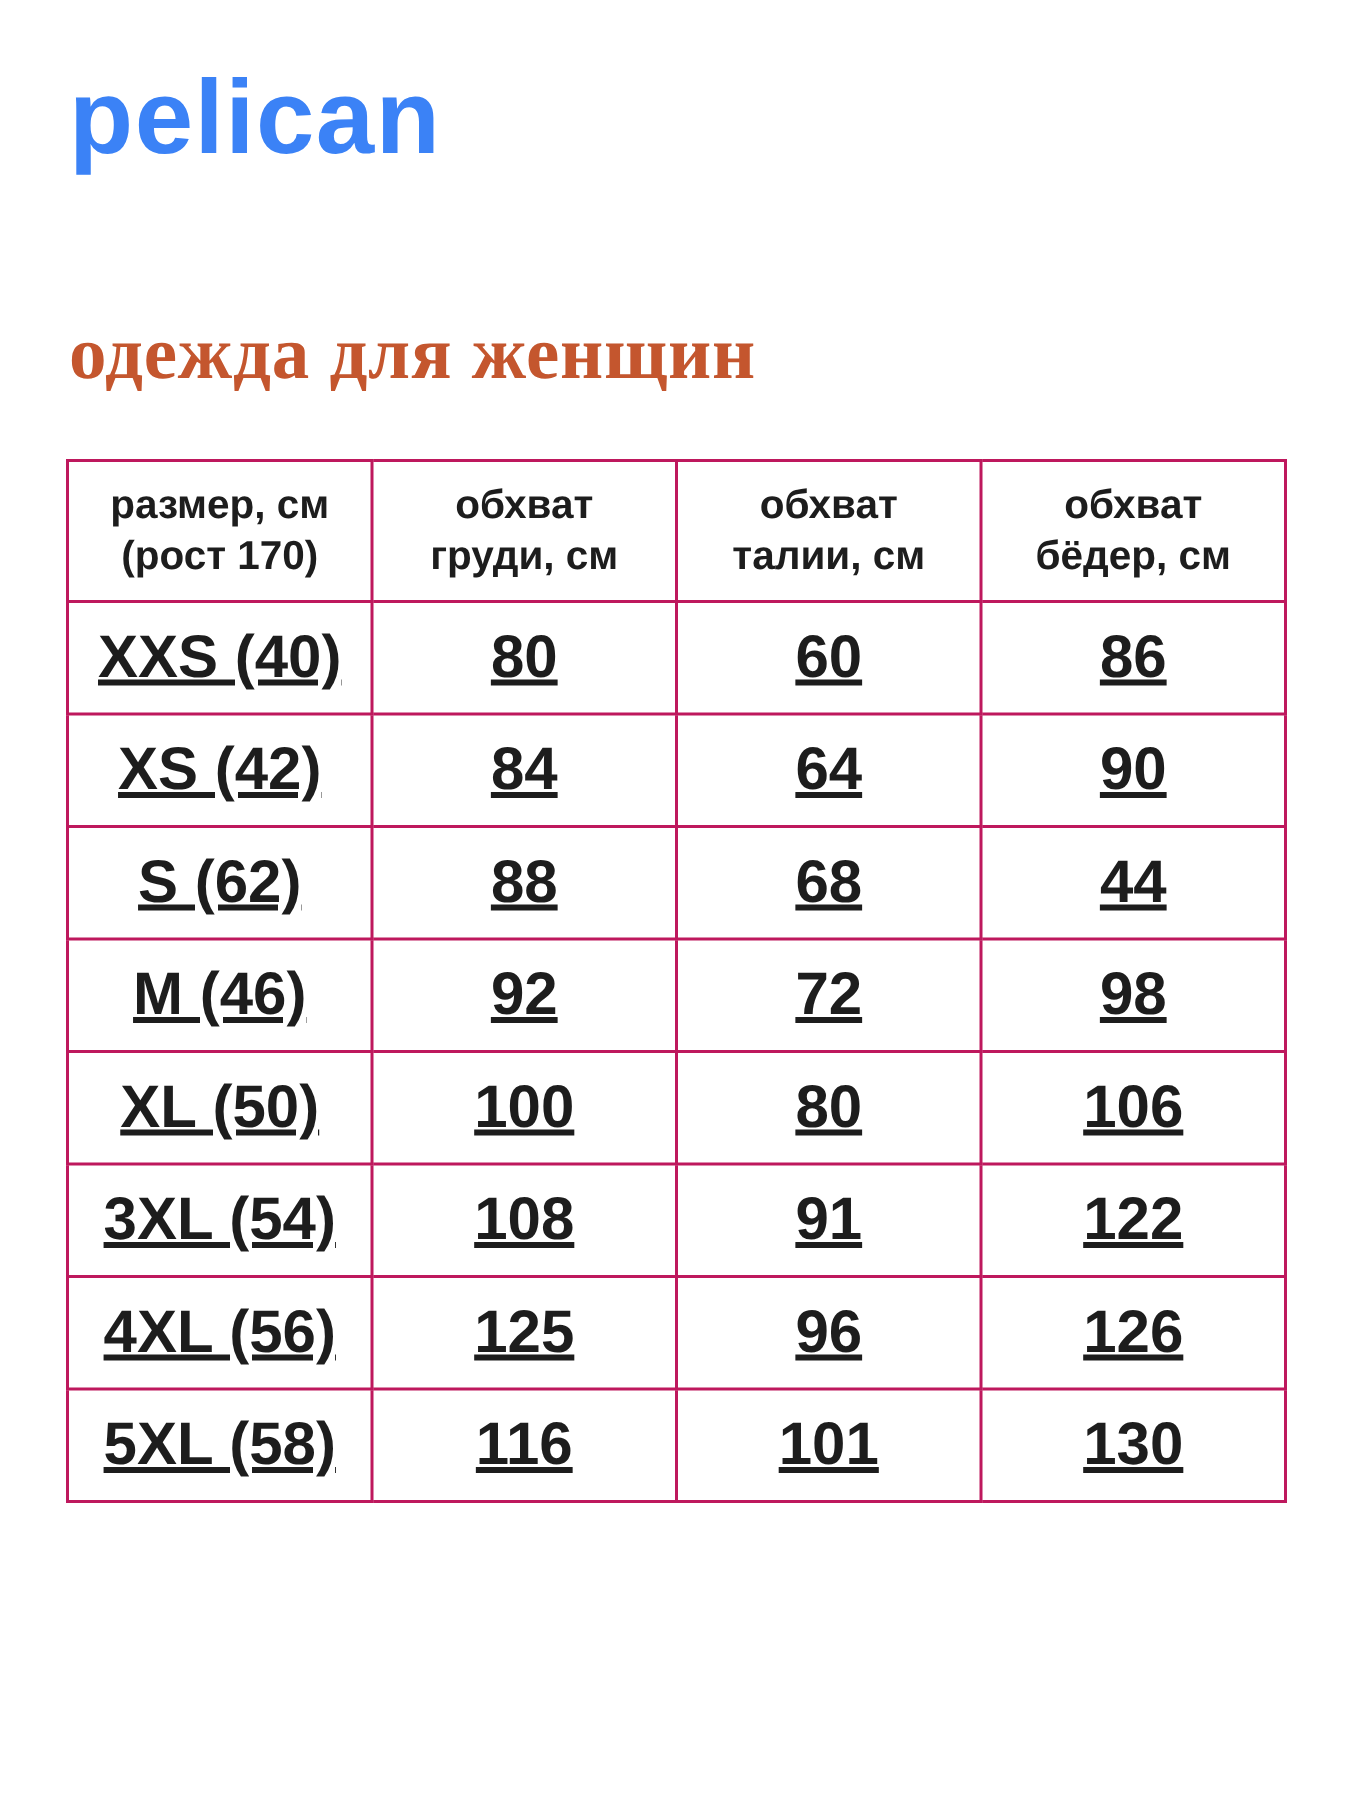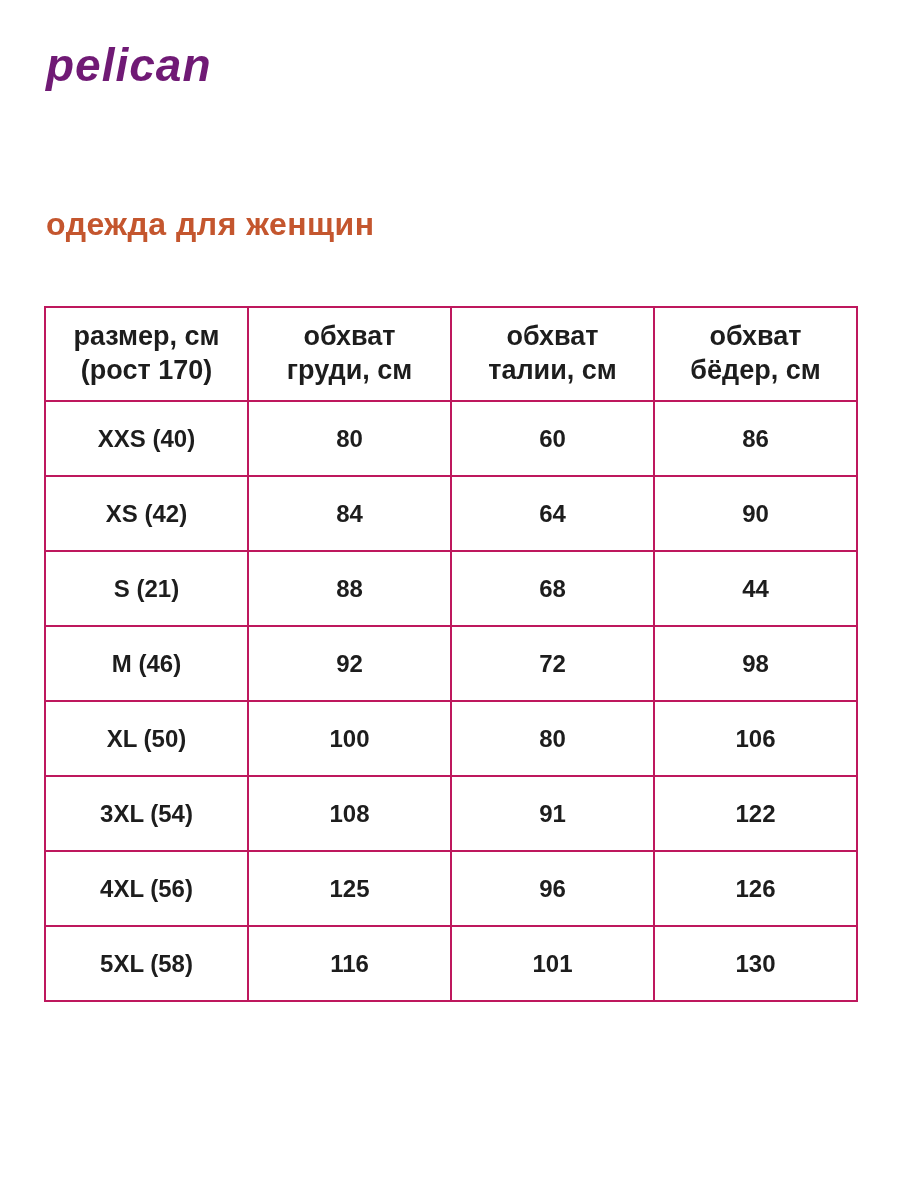--- a/index.html
+++ b/index.html
@@ -12,35 +12,35 @@
     width: 900px;
     height: 1200px;
     background: #ffffff;
     font-family: "Liberation Sans", sans-serif;
     overflow: hidden;
   }
   .logo {
     position: absolute;
     left: 46px;
     top: 38px;
-    font-size: 46px;
+    font-size: 70px;
     font-weight: 700;
-    color: #701a75;
+    color: #3b82f6;
     letter-spacing: 1px;
-    font-style: italic;
   }
   .title {
     position: absolute;
     left: 46px;
     top: 206px;
     margin: 0;
-    font-size: 32px;
+    font-size: 50px;
     font-weight: 700;
     color: #c4562e;
     letter-spacing: 0.5px;
+    font-family: Liberation Serif, serif;
   }
   .size-table {
     position: absolute;
     left: 44px;
     top: 306px;
     width: 814px;
     border-collapse: collapse;
     table-layout: fixed;
   }
   .size-table th,
@@ -53,21 +53,22 @@
     padding: 0;
     background: #ffffff;
   }
   .size-table thead th {
     height: 92px;
     font-size: 27px;
     line-height: 1.25;
   }
   .size-table tbody td {
     height: 73px;
-    font-size: 24px;
+    font-size: 40px;
+    text-decoration: underline;
   }
 </style>
 </head>
 <body>
 
 <div class="page">
 
   <div class="logo">pelican</div>
 
   <h1 class="title">одежда для женщин</h1>
@@ -100,21 +101,21 @@
         <td>60</td>
         <td>86</td>
       </tr>
       <tr>
         <td>XS (42)</td>
         <td>84</td>
         <td>64</td>
         <td>90</td>
       </tr>
       <tr>
-        <td>S (21)</td>
+        <td>S (62)</td>
         <td>88</td>
         <td>68</td>
         <td>44</td>
       </tr>
       <tr>
         <td>M (46)</td>
         <td>92</td>
         <td>72</td>
         <td>98</td>
       </tr>

